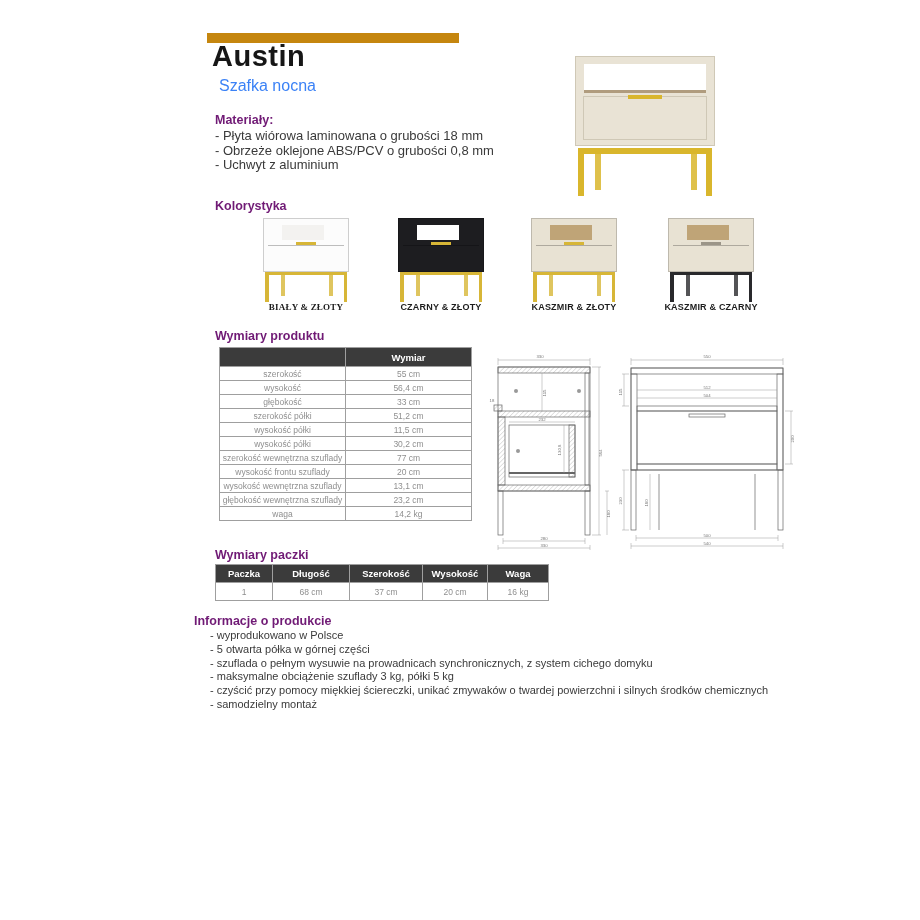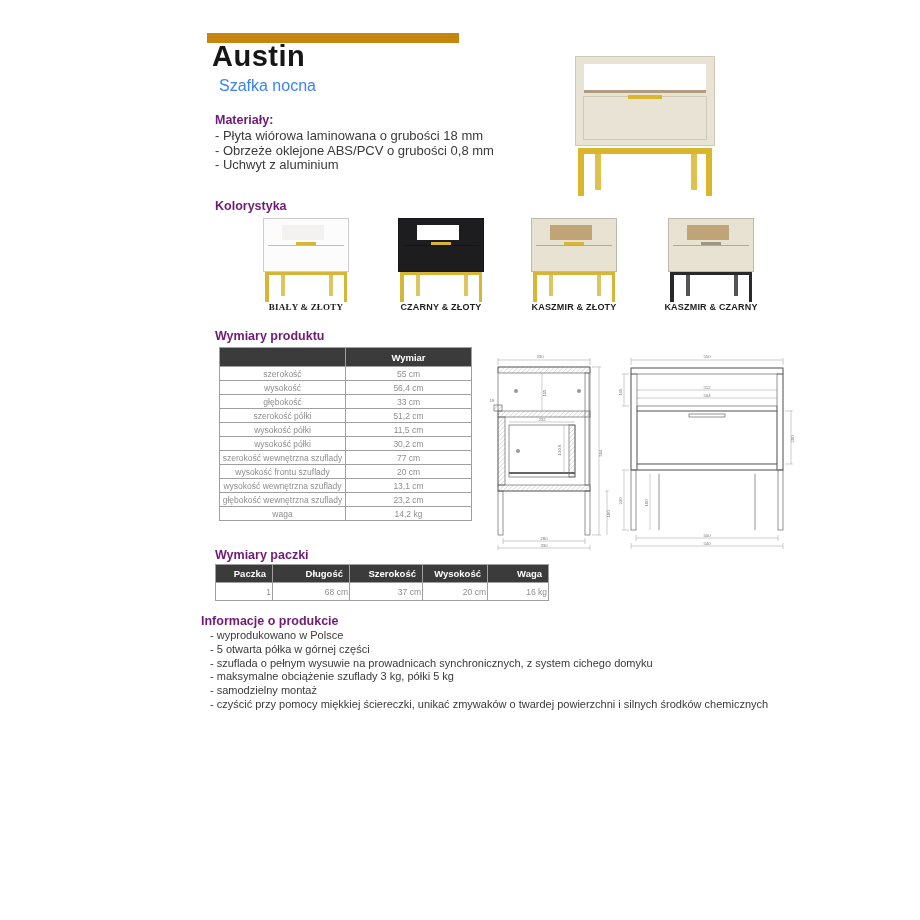--- a/index.html
+++ b/index.html
@@ -41,21 +41,21 @@
   
   table{border-collapse:collapse;}
   .dims-table{left:172px;top:347px;width:253px;}
   .dims-table th,.dims-table td{border:1px solid #9f9f9f;text-align:center;font-weight:normal;}
   .dims-table thead th{background:#3b3b3b;color:#fff;font-weight:bold;font-size:9.5px;height:16px;}
   .dims-table td{font-size:8.5px;color:#8f8f8f;height:13px;padding:0 2px;}
   .dims-table col.c1{width:50%;}
 
   
   .pack-table{left:168px;top:564px;}
-  .pack-table th,.pack-table td{border:1px solid #9f9f9f;text-align:right;}
+  .pack-table th,.pack-table td{border:1px solid #9f9f9f;text-align:center;}
   .pack-table th{background:#3b3b3b;color:#fff;font-weight:bold;font-size:9.5px;height:17px;padding:0 6px;}
   .pack-table td{font-size:8.5px;color:#8f8f8f;height:15px;}
 
   
   .drawing text{font-size:4.3px;fill:#777;}
   .drawing{overflow:visible;}
 </style>
 </head>
 <body>
 
@@ -318,23 +318,23 @@
         <tr>
           <td>1</td>
           <td>68 cm</td>
           <td>37 cm</td>
           <td>20 cm</td>
           <td>16 kg</td>
         </tr>
       </tbody>
   </table>
 
-  <div class="abs sec-h" style="left:154px;top:614px">Informacje o produkcie</div>
+  <div class="abs sec-h" style="left:147px;top:614px">Informacje o produkcie</div>
   <div class="abs list" style="left:163px;top:629px;font-size:11px;line-height:13.8px" id="info-list">
       <div>- wyprodukowano w Polsce</div>
       <div>- 5 otwarta półka w górnej części</div>
       <div>- szuflada o pełnym wysuwie na prowadnicach synchronicznych, z system cichego domyku</div>
       <div>- maksymalne obciążenie szuflady 3 kg, półki 5 kg</div>
+      <div>- czyścić przy pomocy miękkiej ściereczki, unikać zmywaków o twardej powierzchni i silnych środków chemicznych</div>
       <div>- samodzielny montaż</div>
-      <div>- czyścić przy pomocy miękkiej ściereczki, unikać zmywaków o twardej powierzchni i silnych środków chemicznych</div>
     </div>
 
 </div>
 
 </body></html>

